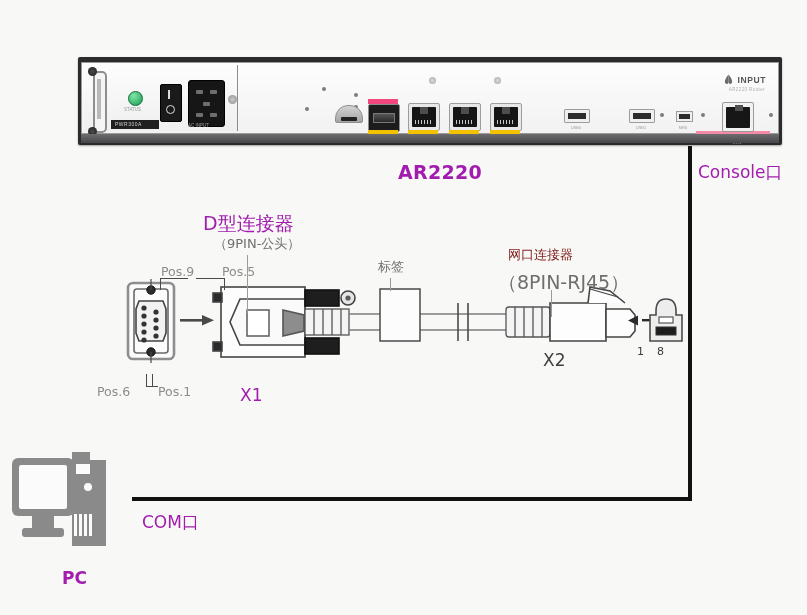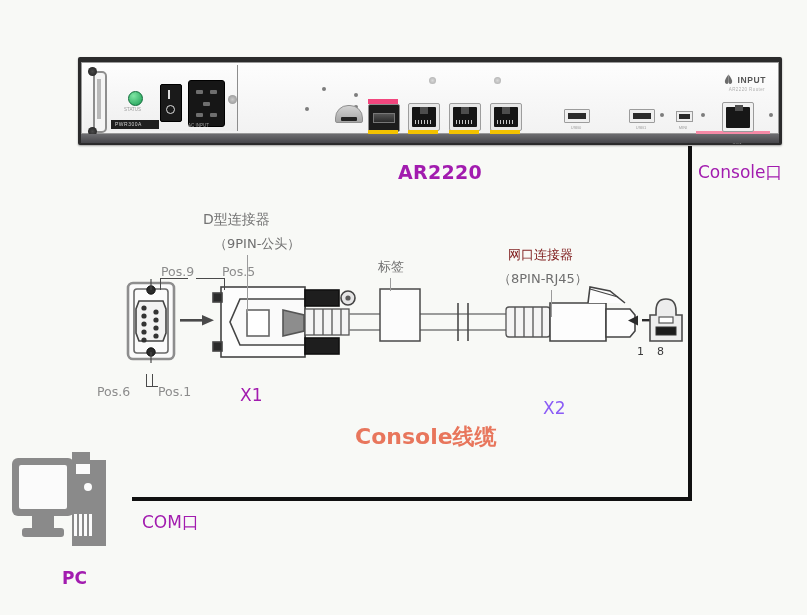--- a/index.html
+++ b/index.html
@@ -297,37 +297,36 @@
   <div class="leader-h" style="left:160px;top:278px;width:28px;"></div>
   <div class="leader-dark" style="left:224px;top:278px;height:12px;background:#4a4a4a;"></div>
   <div class="leader-h" style="left:196px;top:278px;width:28px;"></div>
 
   <div class="gray-lbl cn" style="left:97px;top:384px;">Pos.6</div>
   <div class="gray-lbl cn" style="left:158px;top:384px;">Pos.1</div>
   <div class="leader-dark" style="left:146px;top:374px;height:12px;background:#4a4a4a;"></div>
   <div class="leader-h" style="left:146px;top:386px;width:12px;"></div>
   <div class="leader-dark" style="left:152px;top:374px;height:12px;background:#4a4a4a;"></div>
 
-  <div class="gray-lbl cn" style="left:203px;top:211px;font-size:14px;color:#737373;">D型连接器</div>
+  <div class="gray-lbl cn" style="left:203px;top:211px;font-size:19px;color:#a21caf;">D型连接器</div>
   <div class="gray-lbl cn" style="left:198px;top:235px;font-size:13px;color:#6f6f6f;margin-left:16px;">（9PIN-公头）</div>
   <div class="leader" style="left:247px;top:255px;height:58px;"></div>
 
   <div class="gray-lbl cn" style="left:378px;top:258px;font-size:13px;color:#6f6f6f;">标签</div>
   <div class="leader" style="left:390px;top:278px;height:13px;"></div>
 
   <div class="gray-lbl cn" style="left:508px;top:246px;font-size:13px;color:#7f1d1d;">网口连接器</div>
-  <div class="gray-lbl cn" style="left:498px;top:270px;font-size:13px;color:#6f6f6f;">（8PIN-RJ45）</div>
+  <div class="gray-lbl cn" style="left:498px;top:270px;font-size:19px;color:#6f6f6f;">（8PIN-RJ45）</div>
   <div class="leader" style="left:551px;top:290px;height:27px;"></div>
 
   <div class="gray-lbl cn" style="left:240px;top:385px;font-size:17px;color:#a21caf;">X1</div>
-  <div class="gray-lbl cn" style="left:543px;top:350px;font-size:17px;color:#8b5cf6;margin-top:48px;">X2</div>
+  <div class="gray-lbl cn" style="left:543px;top:350px;font-size:17px;color:#404040;">X2</div>
   <div class="gray-lbl cn" style="left:637px;top:345px;font-size:11px;color:#3a3a3a;">1</div>
   <div class="gray-lbl cn" style="left:657px;top:345px;font-size:11px;color:#3a3a3a;">8</div>
 
-  <div class="lbl cn" id="console-cable-label">Console线缆</div>
 
   <svg class="abs" id="pc" width="130" height="110" viewBox="0 0 130 110">
     <g fill="#8a8a8a">
 
       <path d="M62 4 L80 4 L80 12 L96 12 L96 98 L62 98 Z"></path>
 
       <rect x="2" y="10" width="62" height="58" rx="6"></rect>
 
       <rect x="22" y="68" width="22" height="12"></rect>
       <rect x="12" y="80" width="42" height="9" rx="3"></rect>

